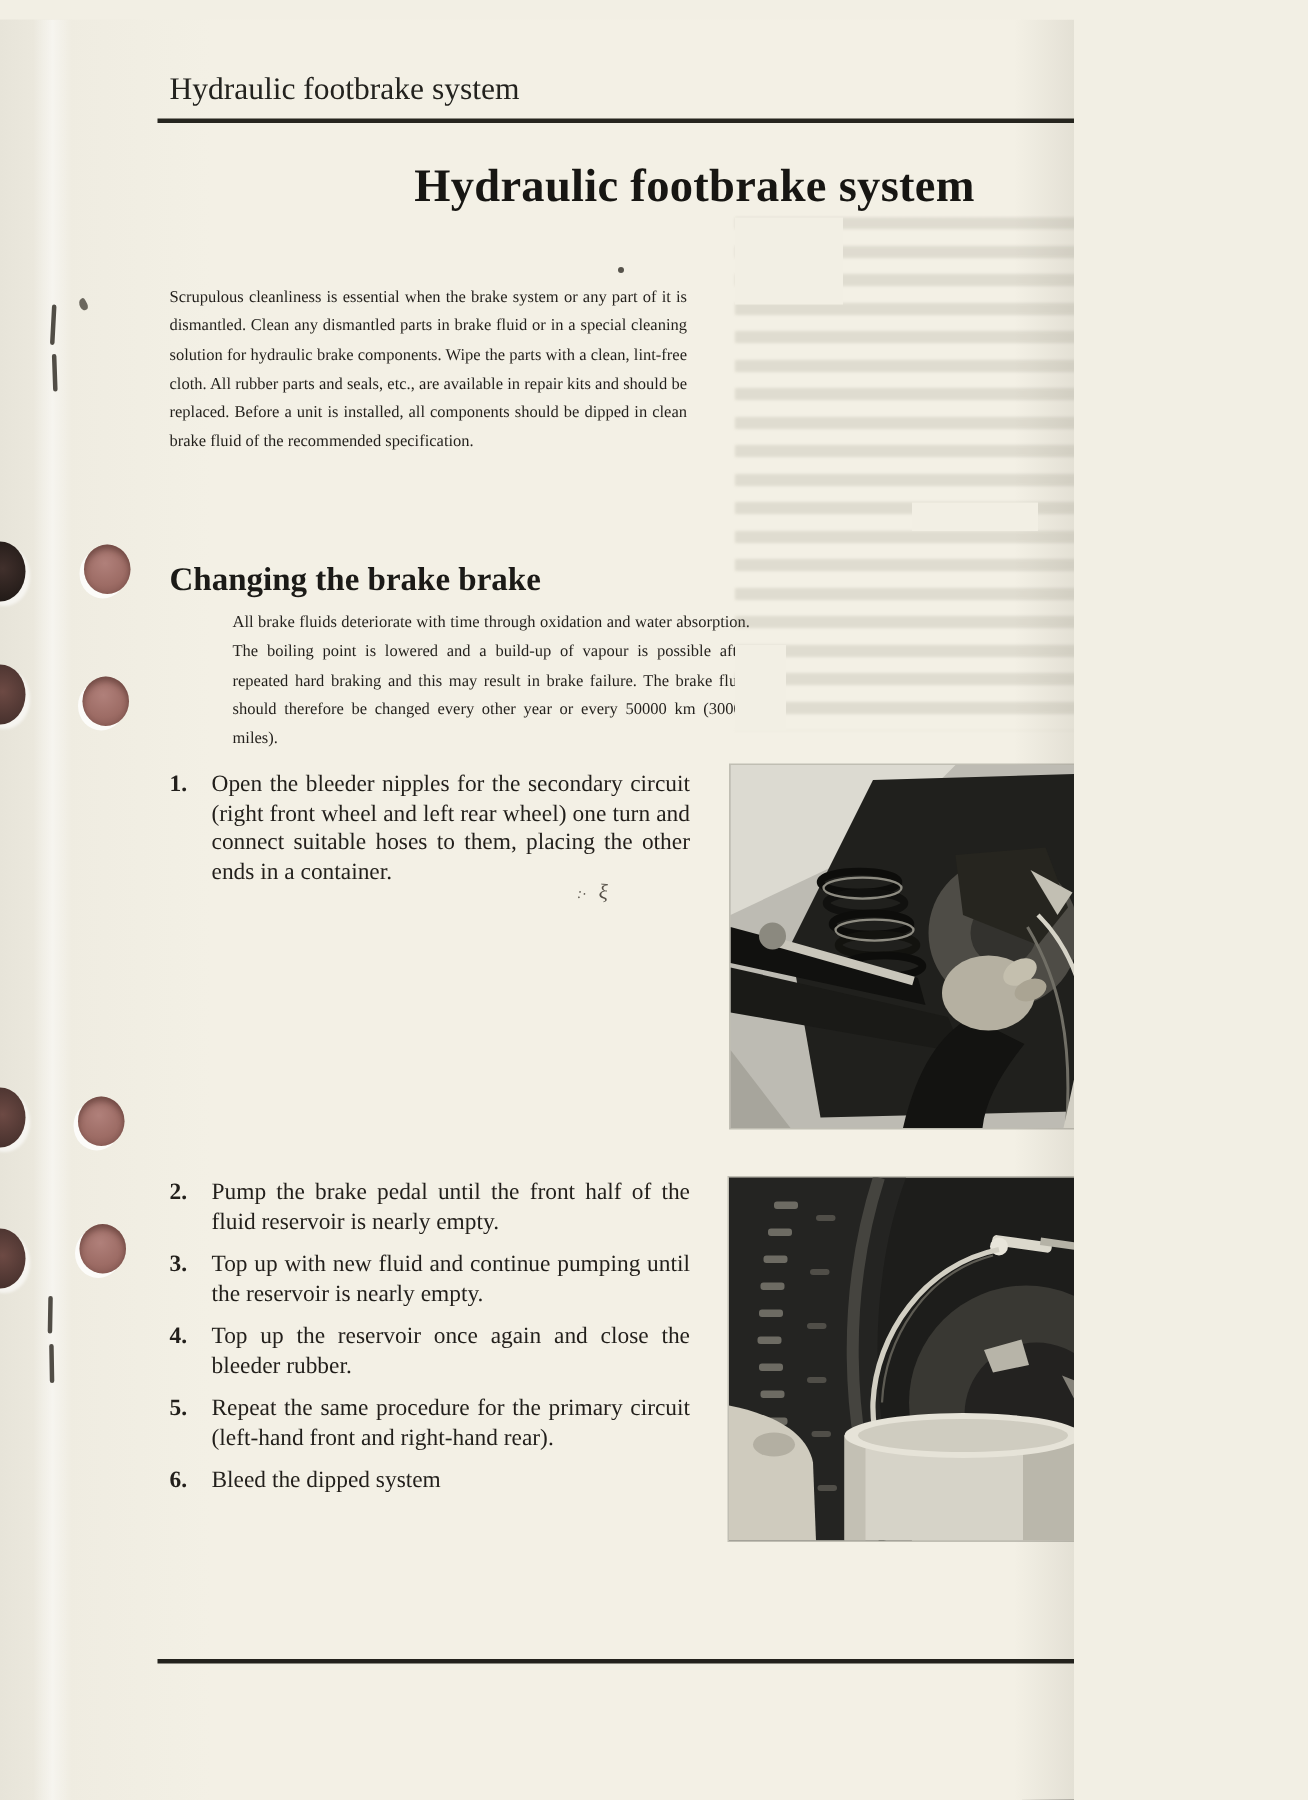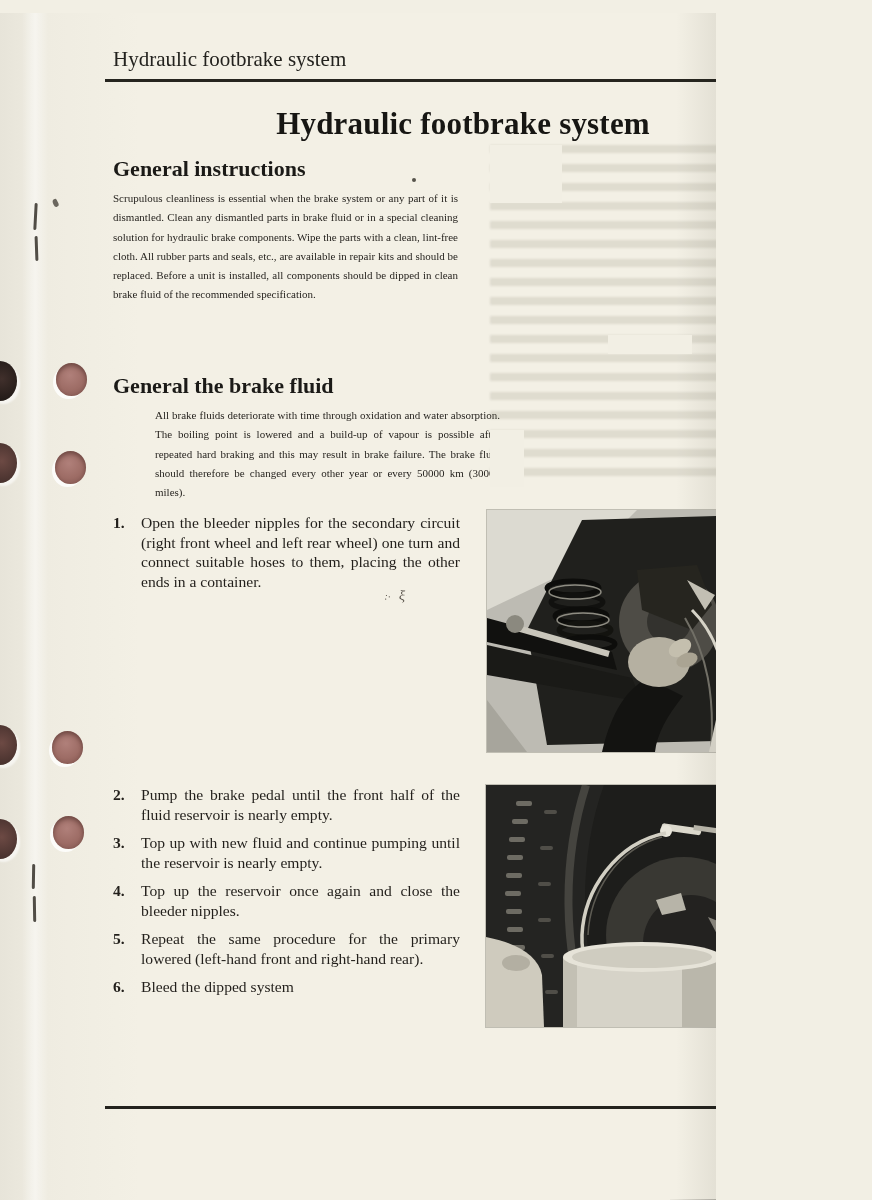--- a/index.html
+++ b/index.html
@@ -110,49 +110,48 @@
 
   <div class="spine-highlight"></div>
   <div class="edge-shade-right"></div>
 
   <div class="running-title">Hydraulic footbrake system</div>
   <div class="page-number">520-1</div>
   <div class="header-rule"></div>
 
   <div class="page-title">Hydraulic footbrake system</div>
 
-  <div class="sec-heading h1">General instructions</div>
   <div class="sec-body b1">Scrupulous cleanliness is essential when the brake system or any part of it is dismantled. Clean any dismantled parts in brake fluid or in a special cleaning solution for hydraulic brake components. Wipe the parts with a clean, lint-free cloth. All rubber parts and seals, etc., are available in repair kits and should be replaced. Before a unit is installed, all components should be dipped in clean brake fluid of the recommended specification.</div>
 
-  <div class="sec-heading h2">General the brake fluid</div>
+  <div class="sec-heading h2">Changing the brake brake</div>
   <div class="sec-body b2">All brake fluids deteriorate with time through oxidation and water absorption. The boiling point is lowered and a build-up of vapour is possible after repeated hard braking and this may result in brake failure. The brake fluid should therefore be changed every other year or every 50000 km (30000 miles).</div>
 
   <ol class="steps ga">
     <li class="step">
       <span class="num">1.</span>
       <span class="txt">Open the bleeder nipples for the secondary circuit (right front wheel and left rear wheel) one turn and connect suitable hoses to them, placing the other ends in a container.</span>
     </li>
   </ol>
 
   <ol class="steps gb">
     <li class="step">
       <span class="num">2.</span>
       <span class="txt">Pump the brake pedal until the front half of the fluid reservoir is nearly empty.</span>
     </li>
     <li class="step">
       <span class="num">3.</span>
       <span class="txt">Top up with new fluid and continue pumping until the reservoir is nearly empty.</span>
     </li>
     <li class="step">
       <span class="num">4.</span>
-      <span class="txt">Top up the reservoir once again and close the bleeder nipples.</span>
+      <span class="txt">Top up the reservoir once again and close the bleeder rubber.</span>
     </li>
     <li class="step">
       <span class="num">5.</span>
-      <span class="txt">Repeat the same procedure for the primary lowered (left-hand front and right-hand rear).</span>
+      <span class="txt">Repeat the same procedure for the primary circuit (left-hand front and right-hand rear).</span>
     </li>
     <li class="step">
       <span class="num">6.</span>
       <span class="txt">Bleed the dipped system</span>
     </li>
   </ol>
 
   <div class="ghost">
     <div class="g-heading"></div>
     <div class="g-lines"></div>

